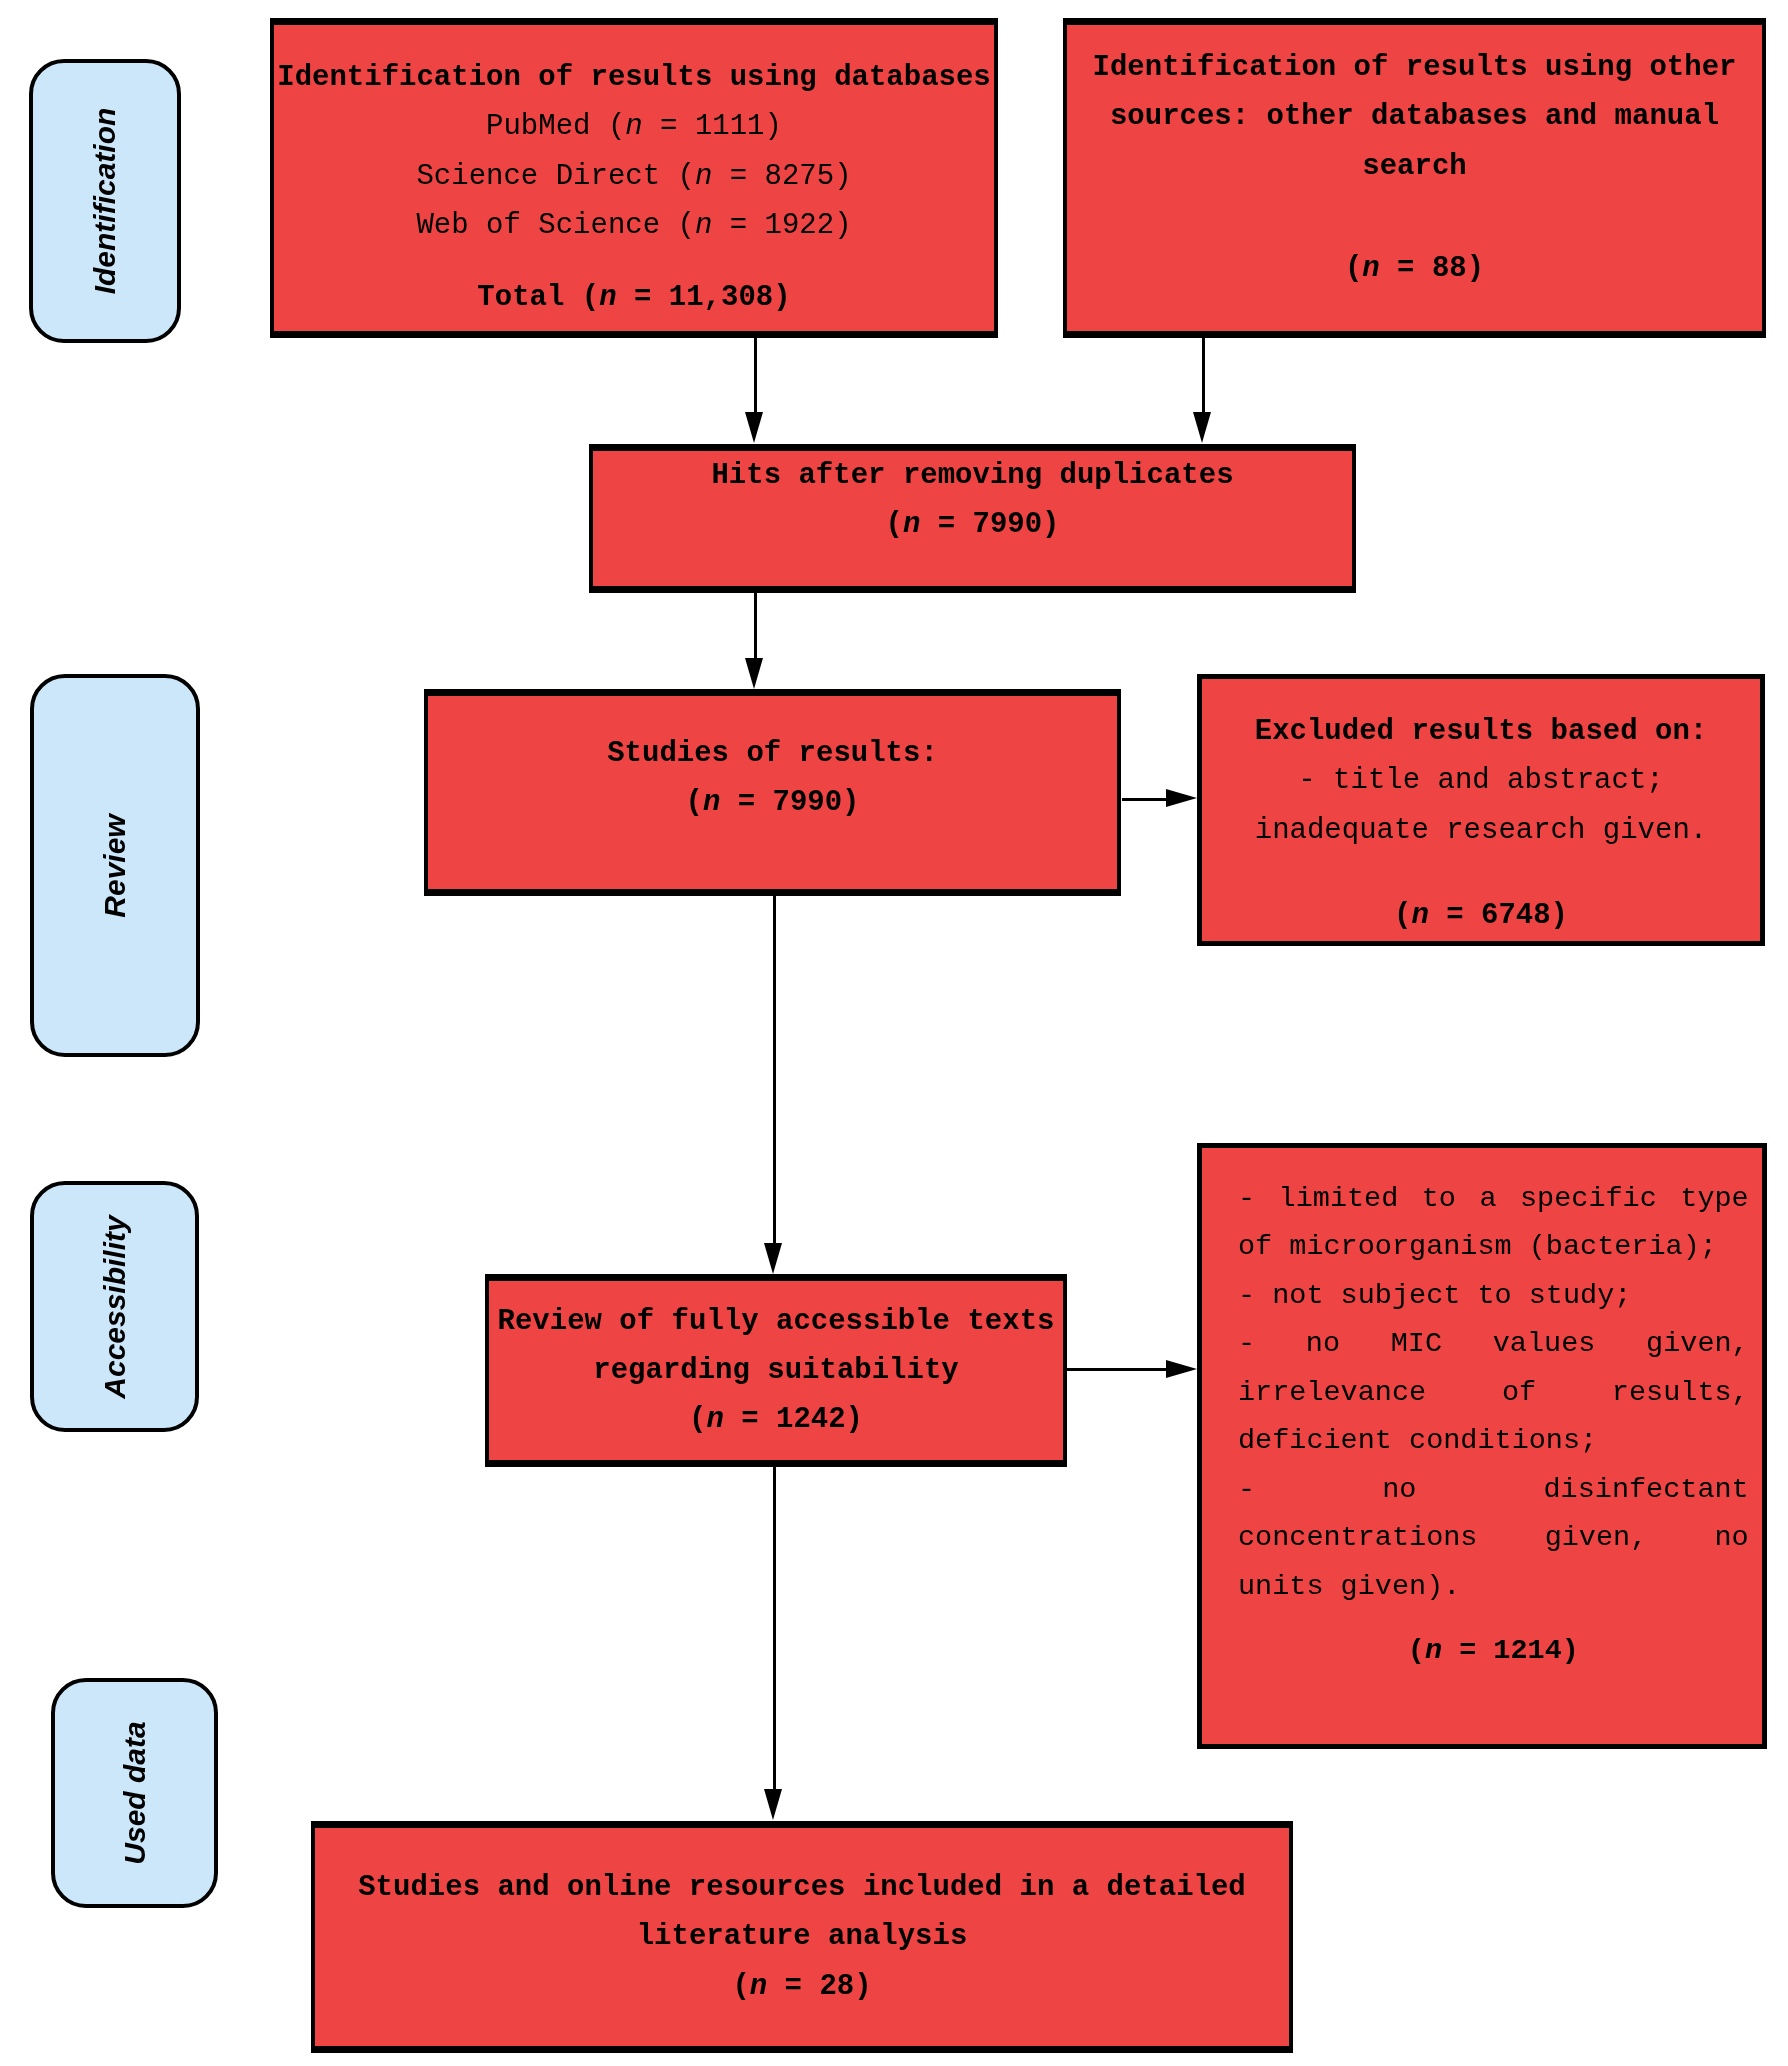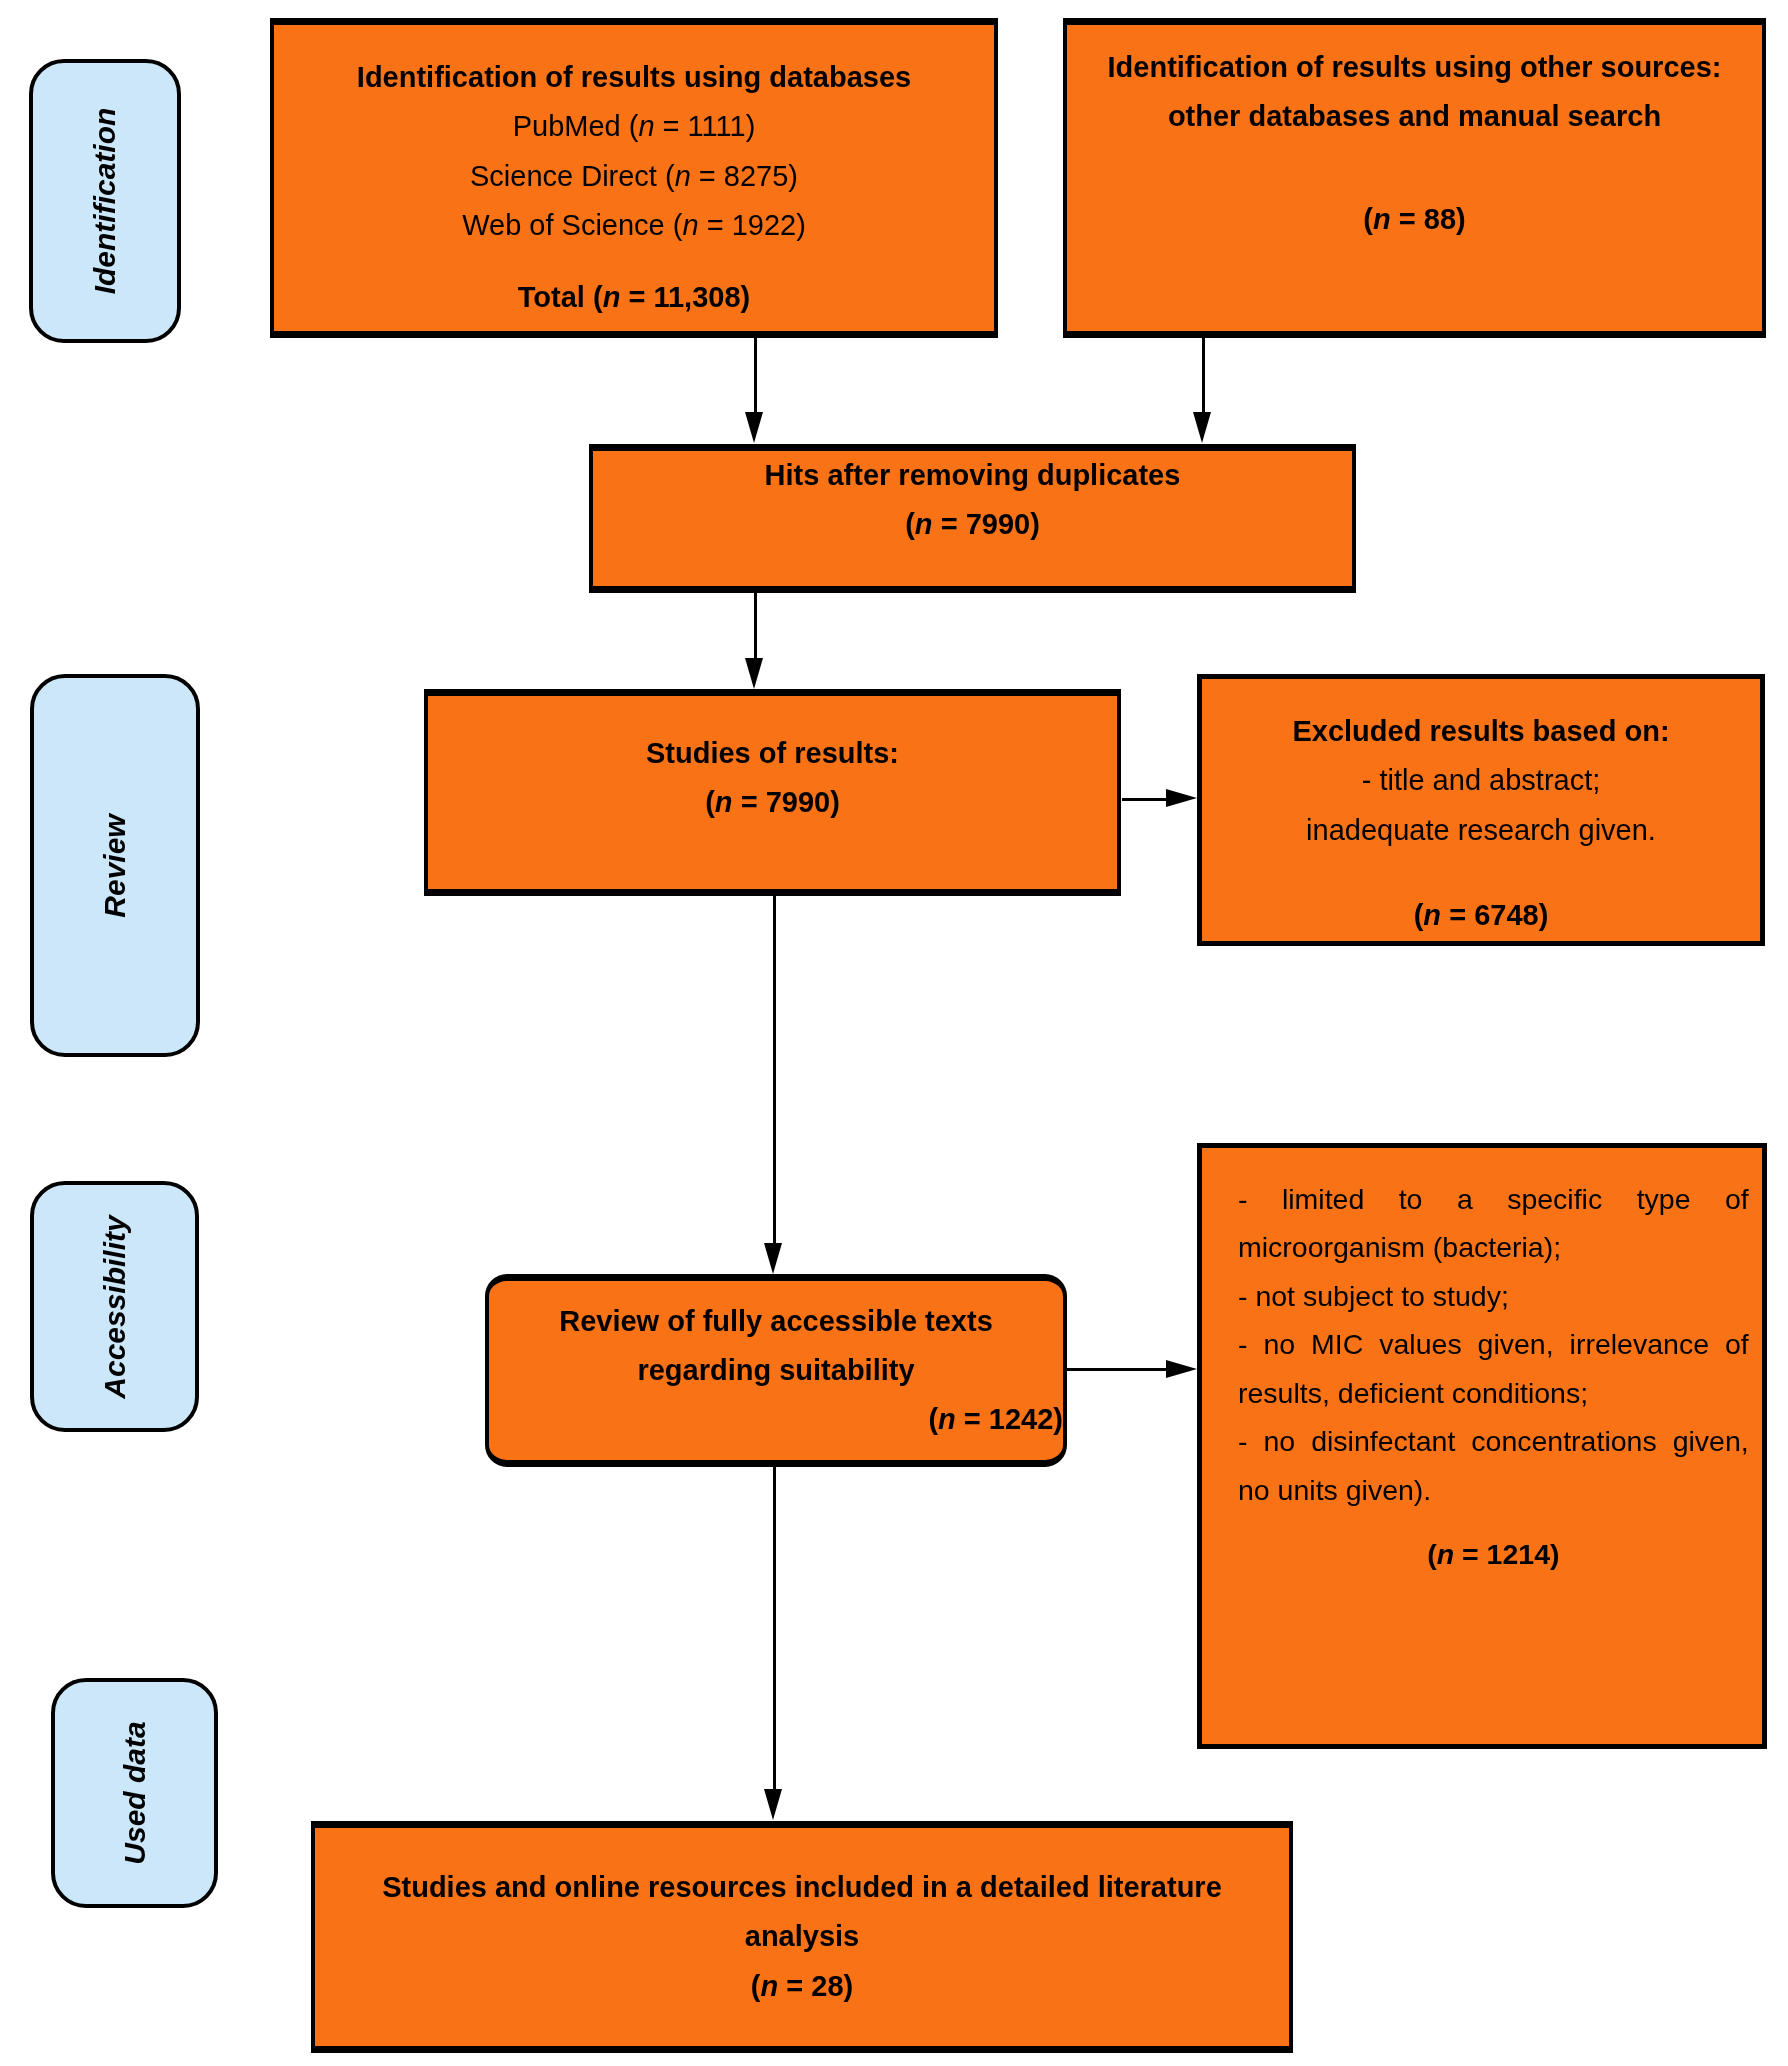--- a/index.html
+++ b/index.html
@@ -10,42 +10,42 @@
   .stage{position:absolute;border:4.9px solid #000;border-radius:35px;box-sizing:border-box;
          display:flex;align-items:center;justify-content:center;}
   .stage .vtext{transform:rotate(-90deg);white-space:nowrap;font-style:italic;font-weight:bold;
          font-size:30px;letter-spacing:0;}
   #stage-identification{left:29px;top:59px;width:152px;height:284px;}
   #stage-review{left:30px;top:674px;width:170px;height:383px;}
   #stage-accessibility{left:30px;top:1181px;width:169px;height:251px;}
   #stage-used-data{left:51px;top:1678px;width:167px;height:230px;}
 
   
-  .flowbox{position:absolute;background:#f97316;border:4.9px solid #000;border-top-width:7.9px;
+  .flowbox{position:absolute;background:#ef4444;border:4.9px solid #000;border-top-width:7.9px;
            border-bottom-width:7.9px;box-sizing:border-box;text-align:center;
-           font-size:29px;line-height:1.7;font-weight:bold;}
+           font-size:29px;line-height:1.7;font-weight:bold;font-family:Liberation Mono, monospace;}
   .reg{font-weight:normal;}
   p{margin:0;}
 
   #box-databases{left:270px;top:18px;width:728px;height:320px;padding-top:28px;}
   #box-databases .total{margin-top:23px;}
 
   #box-other-sources{left:1063px;top:18px;width:703px;height:320px;padding:18px 22px 0 22px;}
   #box-other-sources .count{margin-top:53px;}
 
   #box-duplicates{left:589px;top:444px;width:767px;height:149px;display:flex;flex-direction:column;
                   align-items:center;justify-content:flex-start;}
 
   #box-review{left:424px;top:689px;width:697px;height:207px;padding-top:33px;}
 
   #box-excluded-review{left:1197px;top:674px;width:568px;height:272px;border-width:5.5px;padding-top:28px;text-align:center;}
   #box-excluded-review .count{margin-top:36px;}
 
   #box-fulltext{left:485px;top:1274px;width:582px;height:193px;display:flex;flex-direction:column;
-                align-items:flex-end;justify-content:center;border-radius:22px;}
+                align-items:center;justify-content:center;}
 
   #box-excluded-fulltext{left:1197px;top:1143px;width:570px;height:606px;border-width:5.5px;
                 boxing:border-box;padding:27px 13.3px 0 36px;text-align:justify;font-size:28.5px;}
   #box-excluded-fulltext .reason{font-weight:normal;}
   #box-excluded-fulltext .count{margin-top:15.8px;text-align:center;}
 
   #box-included{left:311px;top:1821px;width:982px;height:232px;display:flex;flex-direction:column;
                 align-items:center;justify-content:center;padding:0 12px;}
 
   

